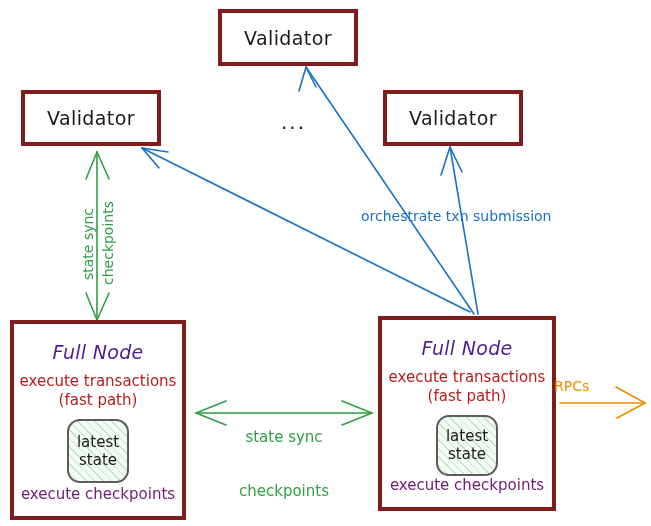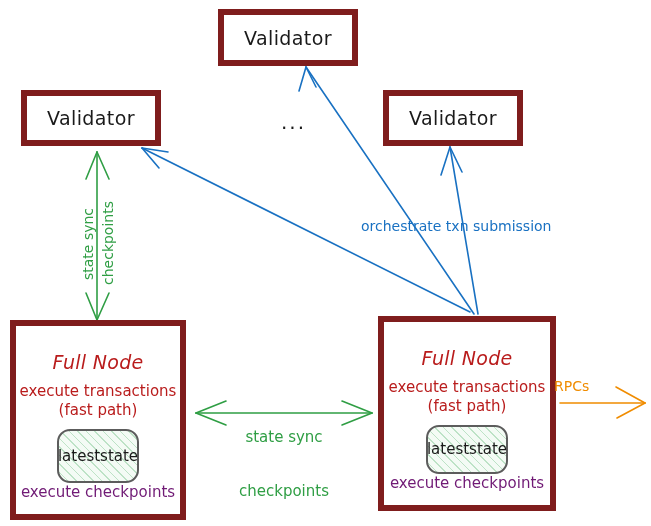--- a/index.html
+++ b/index.html
@@ -21,78 +21,78 @@
     top: 0;
     width: 651px;
     height: 526px;
     pointer-events: none;
   }
 
   
   .box {
     position: absolute;
     box-sizing: border-box;
-    border: 6px solid #7f1d1d;
+    border: 4px solid #7f1d1d;
     background: #ffffff;
   }
   .validator-box {
     display: flex;
     align-items: center;
     justify-content: center;
   }
   .validator-label {
     font-size: 19px;
     color: #1a1a1a;
     letter-spacing: .4px;
   }
 
   .fullnode-box {
     display: flex;
     flex-direction: column;
     align-items: center;
   }
   .fullnode-title {
     font-size: 19px;
-    color: #b91c1c;
+    color: #4c1d95;
     font-style: italic;
-    margin-top: 25px;
+    margin-top: 17px;
     letter-spacing: .3px;
     text-align: center;
   }
   .blue-note {
     color: #b91c1c;
     font-size: 15px;
     text-align: center;
     line-height: 1.25;
     margin-top: 9px;
   }
   .green-note {
     color: #701a75;
     font-size: 15px;
     text-align: center;
     margin-top: auto;
     margin-bottom: 13px;
   }
 
   .state-box {
-    width: 82px;
+    width: 62px;
     height: 64px;
     margin-top: 9px;
     box-sizing: border-box;
     border: 2px solid #5c5c5c;
     border-radius: 13px;
     background-color: #f4fbf5;
     background-image: repeating-linear-gradient(
         45deg,
         rgba(64,170,90,0.30) 0px,
         rgba(64,170,90,0.30) 1px,
         rgba(255,255,255,0) 1px,
         rgba(255,255,255,0) 6px);
     display: flex;
-    flex-direction: row;
+    flex-direction: column;
     align-items: center;
     justify-content: center;
     line-height: 1.2;
   }
   .state-line {
     font-size: 15px;
     color: #1a1a1a;
   }
 
   
@@ -201,17 +201,17 @@
   </div>
 
   <div class="rot-green" style="left:80px; top:280px;">state sync</div>
   <div class="rot-green" style="left:100px; top:285px;">checkpoints</div>
 
   <div class="lbl lbl-green" style="left:226px; top:392px; width:116px;">
     <div>state sync</div>
     <div>checkpoints</div>
   </div>
 
-  <div class="lbl lbl-blue" style="left:361px; top:218px;">orchestrate txn submission</div>
+  <div class="lbl lbl-blue" style="left:361px; top:208px;">orchestrate txn submission</div>
 
   <div class="lbl lbl-orange" style="left:554px; top:378px;">RPCs</div>
 
 </div>
 
 </body></html>

